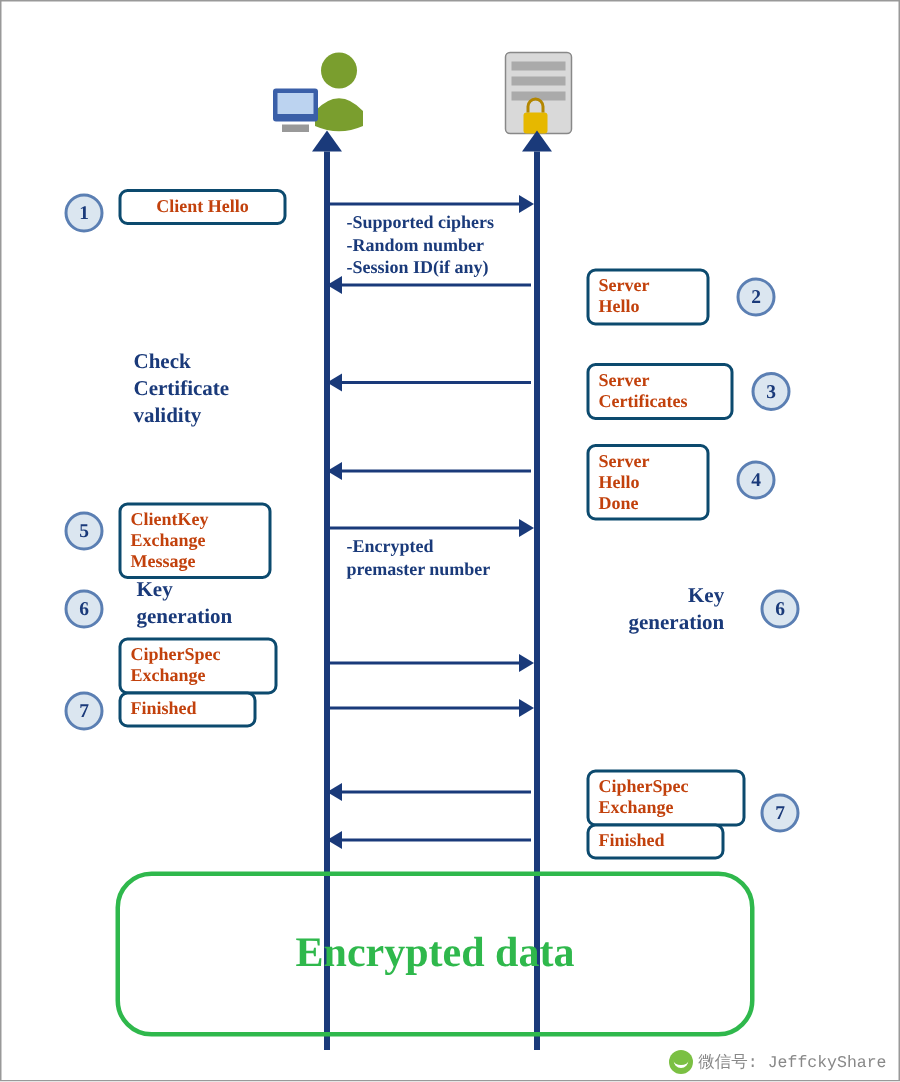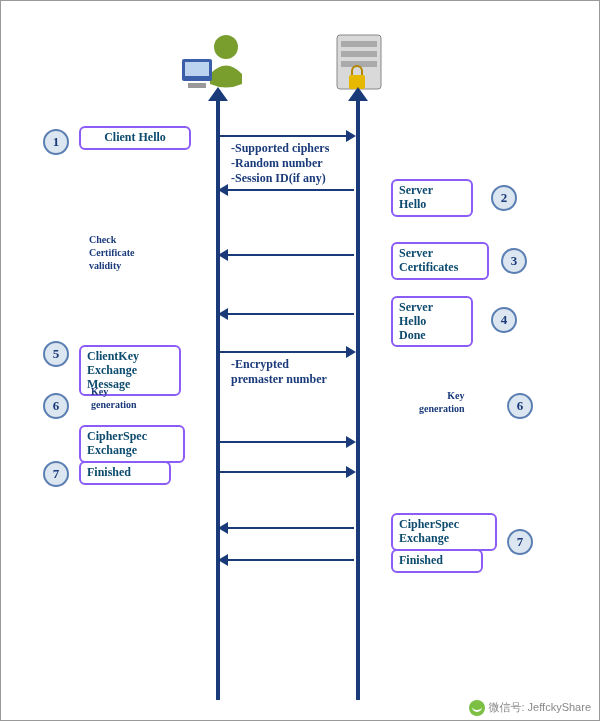--- a/index.html
+++ b/index.html
@@ -5,28 +5,28 @@
   html,body{margin:0;padding:0;background:#fff;font-family:"Times New Roman",serif;}
   .page{position:relative;width:600px;height:721px;border:1px solid #999;box-sizing:border-box;overflow:hidden;}
   .lifeline{position:absolute;top:100px;bottom:20px;width:4px;background:#1a3a7a;}
   .lifeline.client{left:215px;}
   .lifeline.server{left:355px;}
   .arrowhead{position:absolute;left:-8px;top:-14px;width:0;height:0;border-left:10px solid transparent;border-right:10px solid transparent;border-bottom:14px solid #1a3a7a;}
   .actor{position:absolute;top:28px;width:80px;height:70px;text-align:center;}
   .actor.client{left:175px;}
   .actor.server{left:318px;}
   .badge{position:absolute;width:22px;height:22px;border:2px solid #5b7fb3;border-radius:50%;background:#dbe6f0;color:#1a3a7a;font-weight:bold;font-size:13px;line-height:22px;text-align:center;}
-  .box{position:absolute;border:2px solid #8b5cf6;border-radius:6px;background:#fff;color:#0c4a6e;font-size:12px;font-weight:bold;padding:3px 6px;line-height:1.15;}
+  .box{position:absolute;border:2px solid #0c4a6e;border-radius:6px;background:#fff;color:#c2410c;font-size:12px;font-weight:bold;padding:3px 6px;line-height:1.15;}
   .note{position:absolute;color:#1a3a7a;font-size:12px;font-weight:bold;line-height:1.25;}
-  .bignote{position:absolute;color:#1a3a7a;font-size:10px;font-weight:bold;line-height:1.3;}
+  .bignote{position:absolute;color:#1a3a7a;font-size:14px;font-weight:bold;line-height:1.3;}
   .arrow{position:absolute;height:2px;background:#1a3a7a;}
   .arrow.r::after{content:"";position:absolute;right:-8px;top:-5px;border-left:10px solid #1a3a7a;border-top:6px solid transparent;border-bottom:6px solid transparent;}
   .arrow.l::after{content:"";position:absolute;left:-8px;top:-5px;border-right:10px solid #1a3a7a;border-top:6px solid transparent;border-bottom:6px solid transparent;}
   .encbox{position:absolute;border:3px solid #2fb84c;border-radius:24px;color:#2fb84c;font-size:28px;font-weight:bold;font-family:"Times New Roman",serif;display:flex;align-items:center;justify-content:center;}
-  .wm{position:absolute;right:8px;bottom:4px;color:#888;font-size:11px;font-family:Liberation Sans, sans-serif;}
+  .wm{position:absolute;right:8px;bottom:4px;color:#888;font-size:11px;font-family:Liberation Mono, monospace;}
   .chaticon{display:inline-block;width:16px;height:16px;border-radius:50%;background:#7bc043;vertical-align:middle;margin-right:4px;position:relative;}
   .chaticon::after{content:"";position:absolute;left:3px;top:5px;width:10px;height:5px;border-bottom:2px solid #fff;border-radius:0 0 6px 6px;}
 </style>
 </head>
 <body>
 
 <div class="page">
 
   <div class="actor client">
     <svg viewBox="0 0 80 70" width="80" height="70">
@@ -75,21 +75,21 @@
 Certificate
 validity</div>
 
   <div class="arrow l" style="left:225px;top:312px;width:128px"></div>
   <div class="box" style="left:390px;top:295px;width:66px;white-space:pre-line">Server
 Hello
 Done</div>
   <div class="badge" style="left:490px;top:306px">4</div>
 
   <div class="badge" style="left:42px;top:340px">5</div>
-  <div class="box" style="left:78px;top:344px;width:86px;white-space:pre-line">ClientKey
+  <div class="box" style="left:78px;top:334px;width:86px;white-space:pre-line">ClientKey
 Exchange
 Message</div>
   <div class="arrow r" style="left:217px;top:350px;width:130px"></div>
   <div class="note" style="left:230px;top:356px;width:120px;white-space:pre-line">-Encrypted
 premaster number</div>
 
   <div class="badge" style="left:42px;top:392px">6</div>
   <div class="bignote" style="left:90px;top:384px;white-space:pre-line">Key
 generation</div>
 
@@ -104,18 +104,21 @@
   <div class="box" style="left:78px;top:460px;width:76px">Finished</div>
   <div class="arrow r" style="left:217px;top:470px;width:130px"></div>
 
   <div class="arrow l" style="left:225px;top:526px;width:128px"></div>
   <div class="box" style="left:390px;top:512px;width:90px;white-space:pre-line">CipherSpec
 Exchange</div>
   <div class="badge" style="left:506px;top:528px">7</div>
   <div class="box" style="left:390px;top:548px;width:76px">Finished</div>
   <div class="arrow l" style="left:225px;top:558px;width:128px"></div>
 
+  <div class="encbox" style="left:76px;top:580px;width:420px;height:104px">
+    <span>Encrypted data</span>
+  </div>
 
   <div class="wm">
     <span class="chaticon"></span><span>微信号: JeffckyShare</span>
   </div>
 
 </div>
 
 </body></html>

